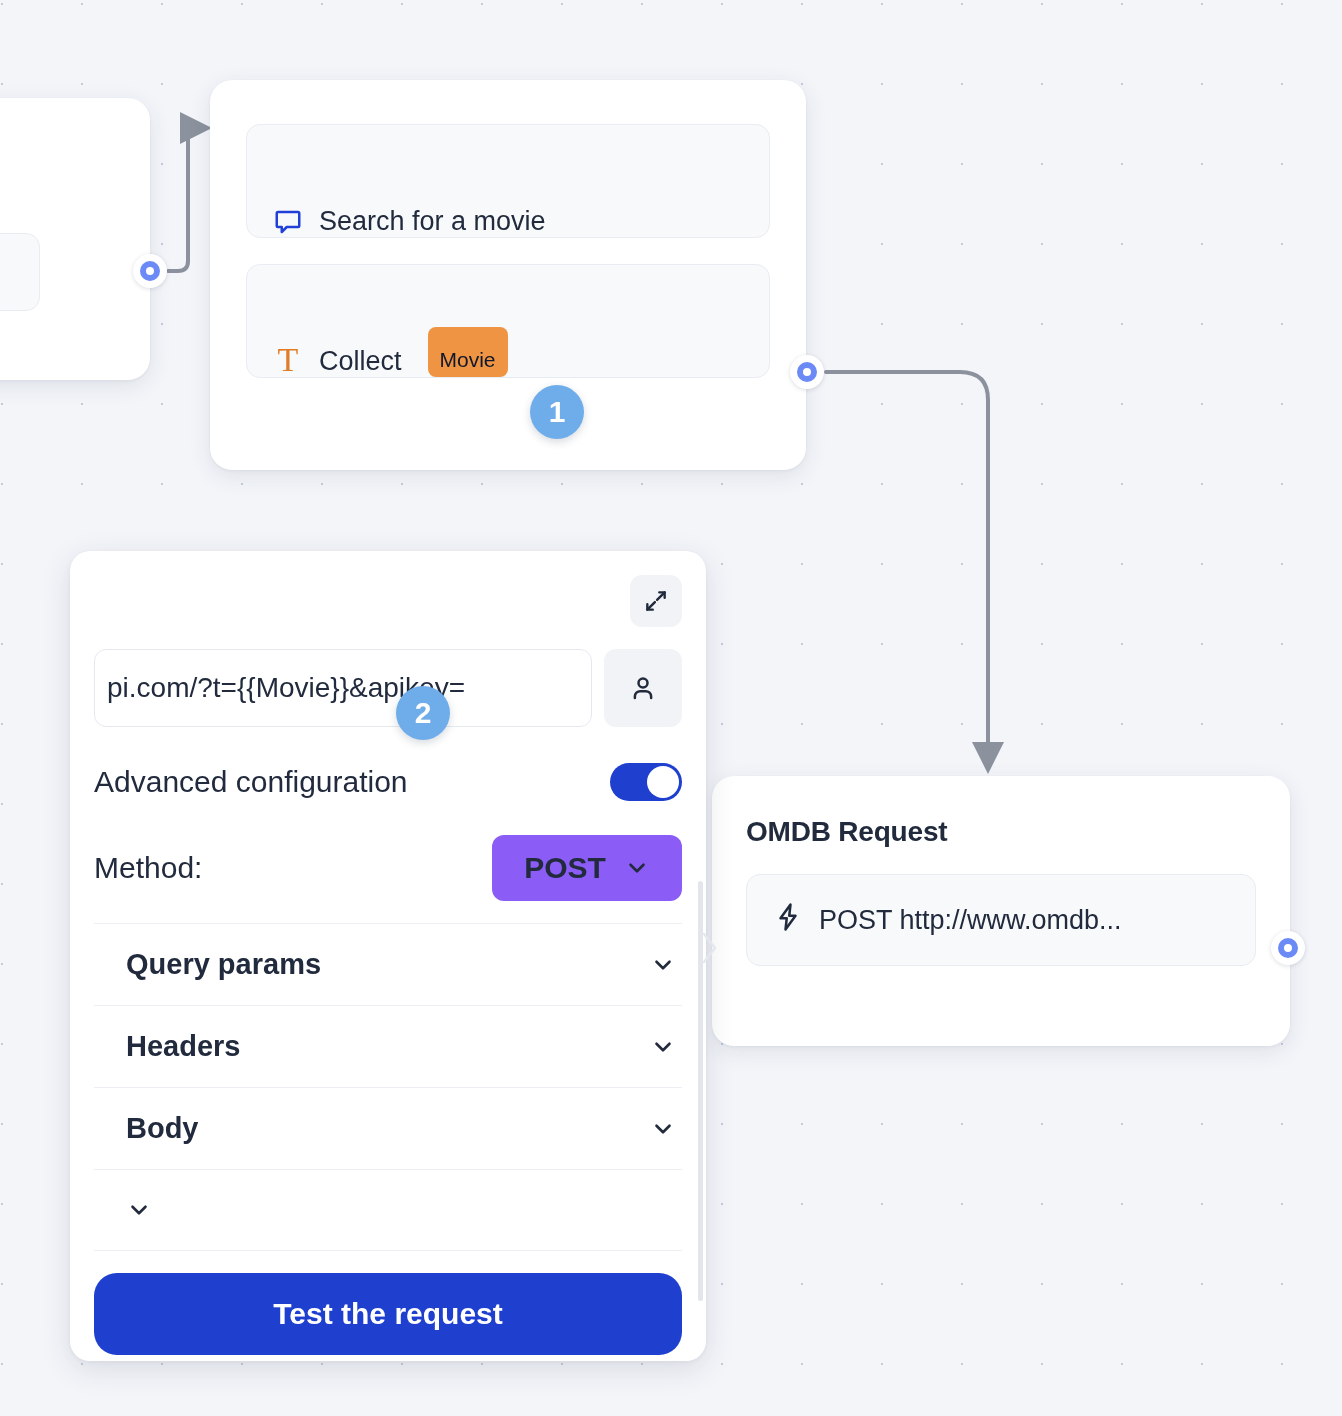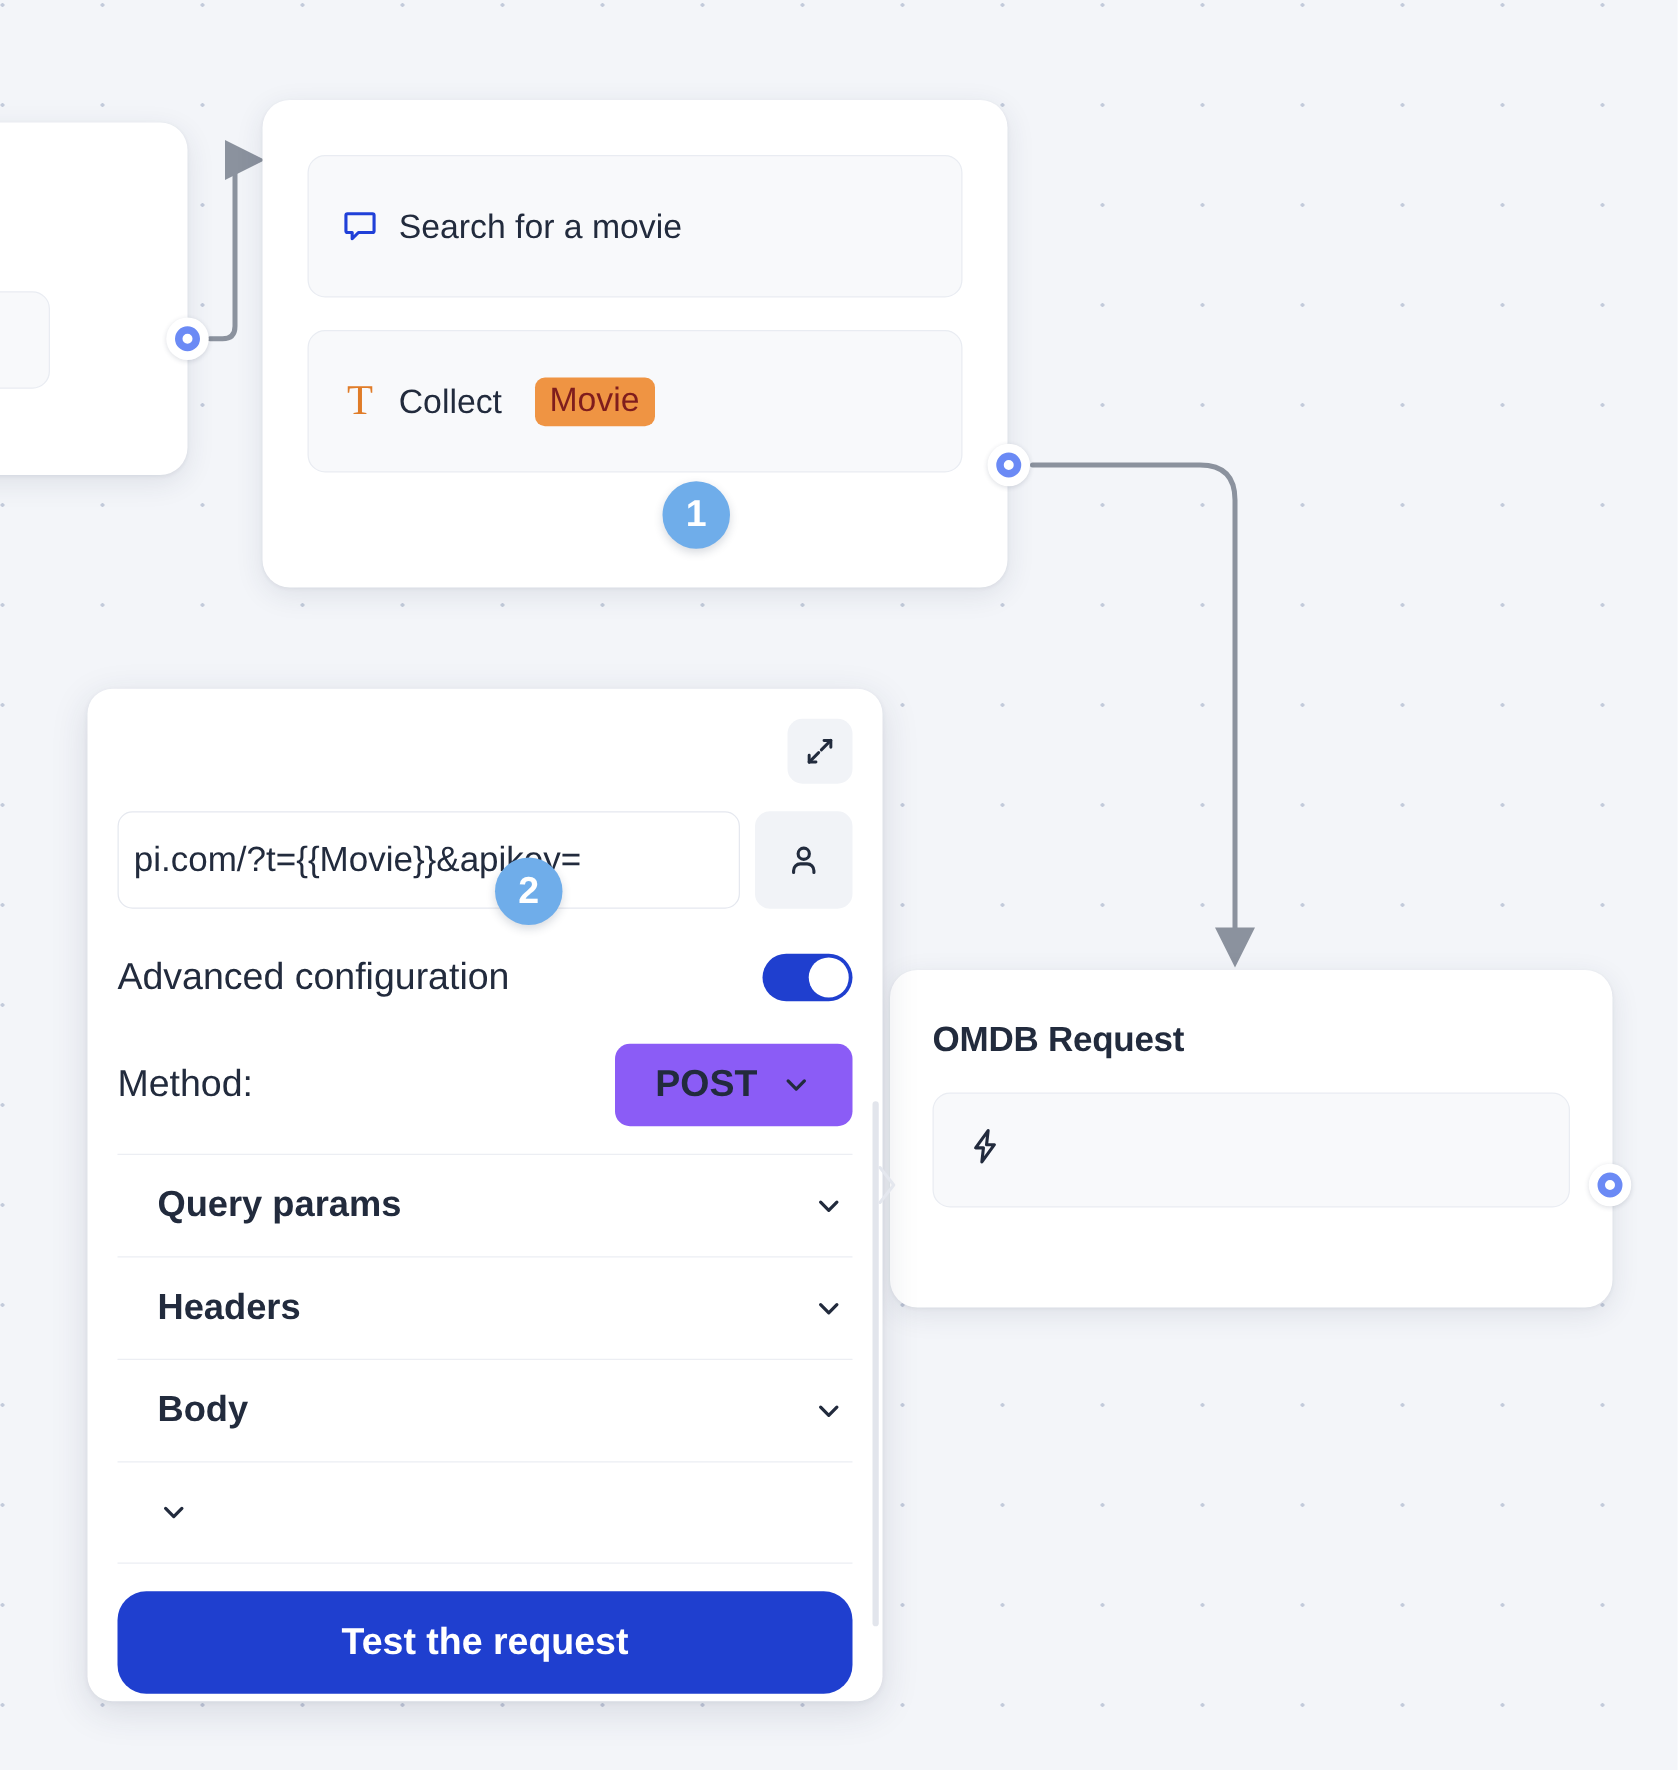--- a/index.html
+++ b/index.html
@@ -56,36 +56,36 @@
     border-radius: 14px;
   }
 
   
   #node-movie {
     left: 210px; top: 80px;
     width: 596px; height: 390px;
     padding: 44px 36px;
   }
   #node-movie .node-title { margin-bottom: 28px; }
-  #node-movie .node-row { height: 114px; padding: 0 26px; margin-bottom: 26px; }
+  #node-movie .node-row { height: 114px; padding: 0 26px; margin-bottom: 26px; align-items: flex-end; }
   .icon-chat { width: 30px; height: 30px; flex: 0 0 30px; }
   .icon-tletter {
     width: 30px; flex: 0 0 30px;
     color: #e07c28;
     font-family: "Liberation Serif", serif;
     font-size: 34px;
     text-align: center;
     line-height: 1;
   }
   .chip-var {
     background: #ef9443;
-    color: #7f1d1d;
+    color: #0f172a;
     border-radius: 8px;
-    padding: 3px 12px 5px;
-    font-size: 27px;
+    padding: 21px 12px 5px;
+    font-size: 21px;
     margin-left: 10px;
   }
 
   
   #node-omdb {
     left: 712px; top: 776px;
     width: 578px; height: 270px;
     padding: 40px 34px;
   }
   #node-omdb .node-title { margin-bottom: 26px; }
@@ -286,20 +286,21 @@
   </div>
 
   <div class="node" id="node-omdb">
     <div class="node-title">OMDB Request</div>
     <div class="node-row">
       <span class="icon-bolt">
         <svg viewBox="0 0 24 24" fill="none" stroke="currentColor" stroke-width="2" stroke-linecap="round" stroke-linejoin="round" width="30" height="30">
           <path d="M14 2 L6 13h5l-1 9 8-11h-5z"></path>
         </svg>
       </span>
+      <span>POST http://www.omdb...</span>
     </div>
   </div>
 
   <div class="handle" id="handle-a"></div>
   <div class="handle" id="handle-b"></div>
   <div class="handle" id="handle-c"></div>
 
   <div id="panel">
     <div class="panel-inner">
 

